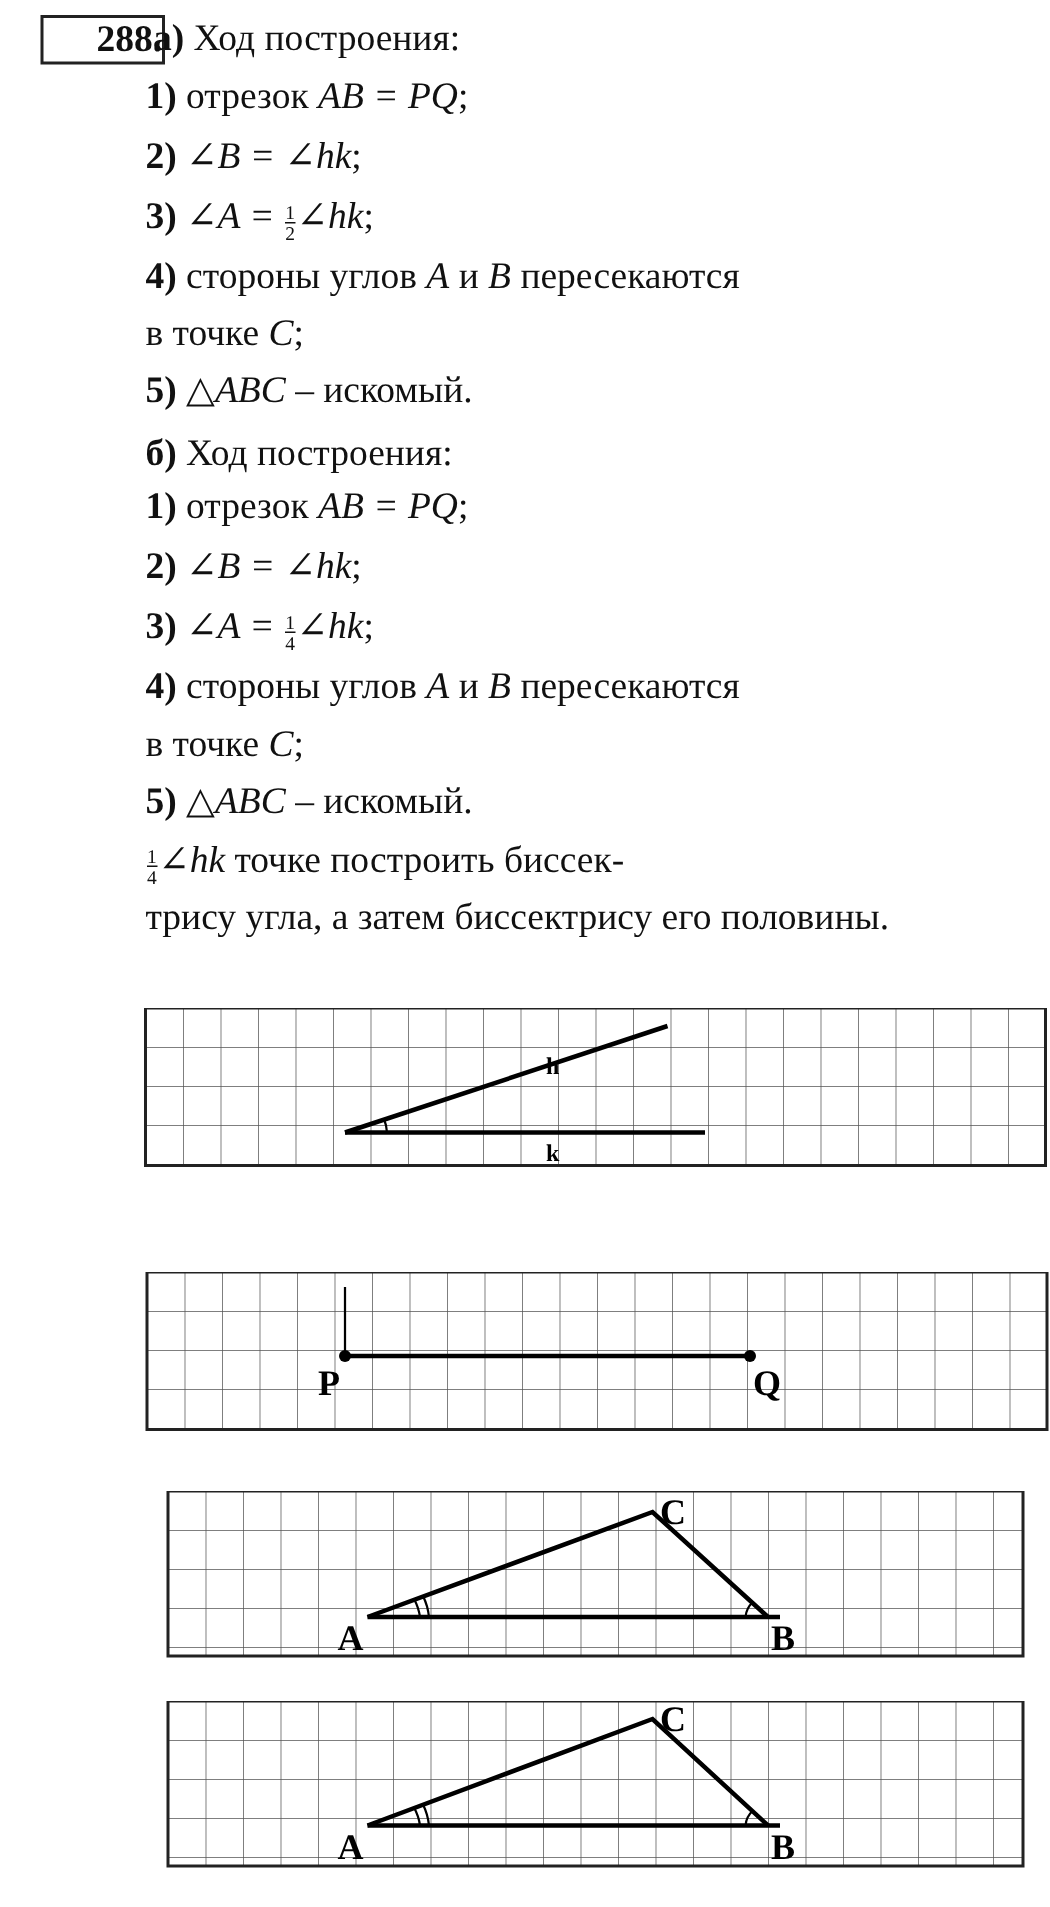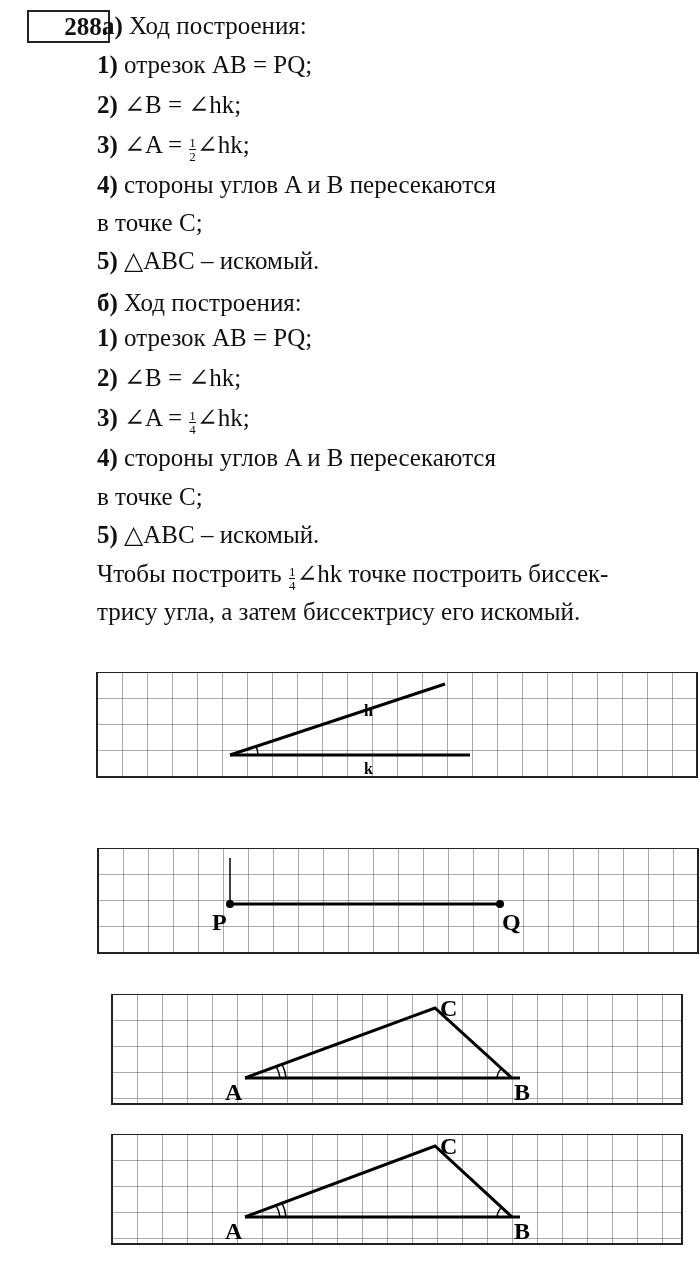--- a/index.html
+++ b/index.html
@@ -1,20 +1,20 @@
 <!DOCTYPE html>
 <html><head>
 <meta charset="utf-8">
 <style>
   html,body{margin:0;padding:0;background:#fff;}
   body{width:700px;height:1271px;position:relative;overflow:hidden;
        font-family:"Liberation Serif","DejaVu Serif",serif;color:#111;}
   .line{position:absolute;font-size:25px;line-height:30px;white-space:nowrap;}
   .b{font-weight:bold;}
-  .i{}
+  .i{font-style:italic;}
   .num-box{position:absolute;left:27px;top:10px;width:83px;height:33px;
            border:2px solid #222;box-sizing:border-box;font-weight:bold;
            font-size:25px;line-height:29px;text-align:right;}
   .frac{display:inline-block;vertical-align:-8px;font-size:13px;line-height:13px;text-align:center;margin:0 1px;}
   .frac span{display:block;}
   svg{position:absolute;left:0;}
 </style>
 </head>
 <body>
 
@@ -70,23 +70,23 @@
 </div>
 <div class="line" style="left:97px;top:482px">
   <span>в точке </span><span class="i">C</span><span>;</span>
 </div>
 <div class="line" style="left:97px;top:520px">
   <span class="b">5)</span>
   <span class="i">△ABC</span><span> – искомый.</span>
 </div>
 
 <div class="line" style="left:97px;top:559px">
-  <span>Чтобы построить </span><span class="frac"><span style="border-bottom:1px solid #111">1</span><span>4</span></span><span class="i">∠hk</span><span> точке построить биссек-</span>
+  <span class="frac"><span style="border-bottom:1px solid #111">1</span><span>4</span></span><span class="i">∠hk</span><span> точке построить биссек-</span>
 </div>
-<div class="line" style="left:97px;top:597px">трису угла, а затем биссектрису его искомый.</div>
+<div class="line" style="left:97px;top:597px">трису угла, а затем биссектрису его половины.</div>
 
 <svg style="top:672px" width="700" height="110">
   <defs>
     <pattern id="g1" x="97" y="0" width="25" height="26" patternUnits="userSpaceOnUse">
       <path d="M0 0V26M0 0H25" stroke="#555" stroke-width="1" fill="none"></path>
     </pattern>
   </defs>
   <rect x="97" y="0" width="600" height="105" fill="url(#g1)" stroke="#222" stroke-width="2"></rect>
   <line x1="230" y1="83" x2="445" y2="12" stroke="#000" stroke-width="3"></line>
   <line x1="230" y1="83" x2="470" y2="83" stroke="#000" stroke-width="3"></line>

